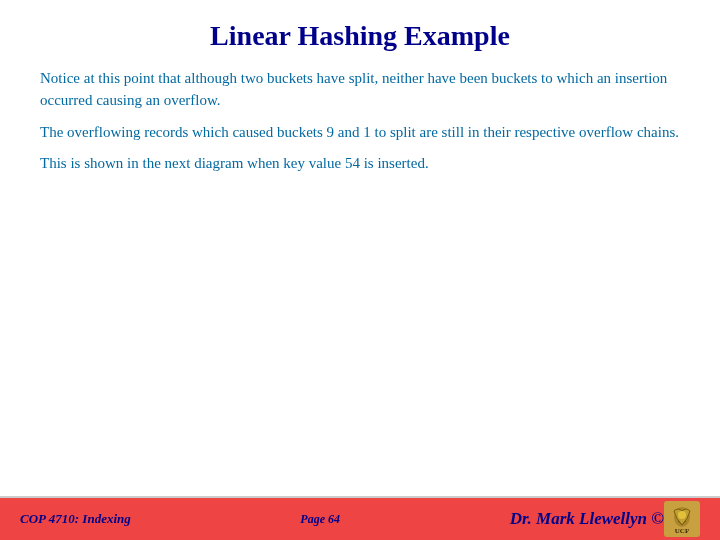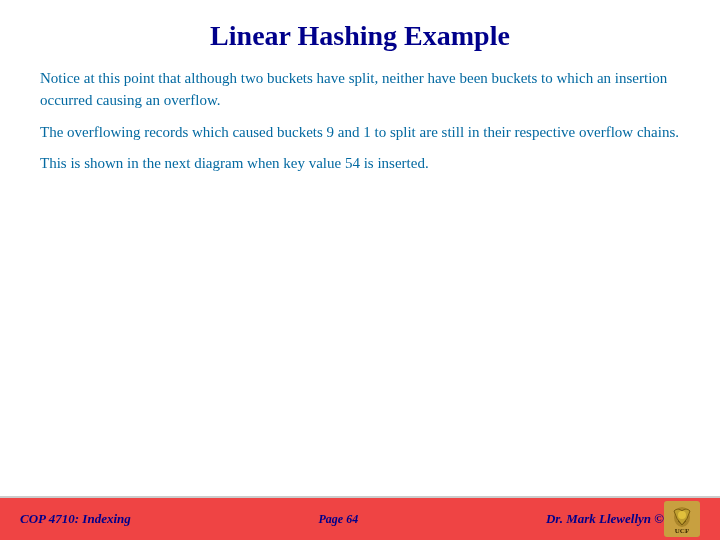--- a/index.html
+++ b/index.html
@@ -68,21 +68,21 @@
 
     .footer-center {
       font-size: 12px;
       font-style: italic;
       font-weight: bold;
       color: #00008b;
       font-family: "Times New Roman", Times, serif;
     }
 
     .footer-right {
-      font-size: 13px;
+      font-size: 17px;
       font-style: italic;
       font-weight: bold;
       color: #00008b;
       font-family: "Times New Roman", Times, serif;
     }
 
     .footer-right-group {
       display: flex;
       align-items: center;
     }

